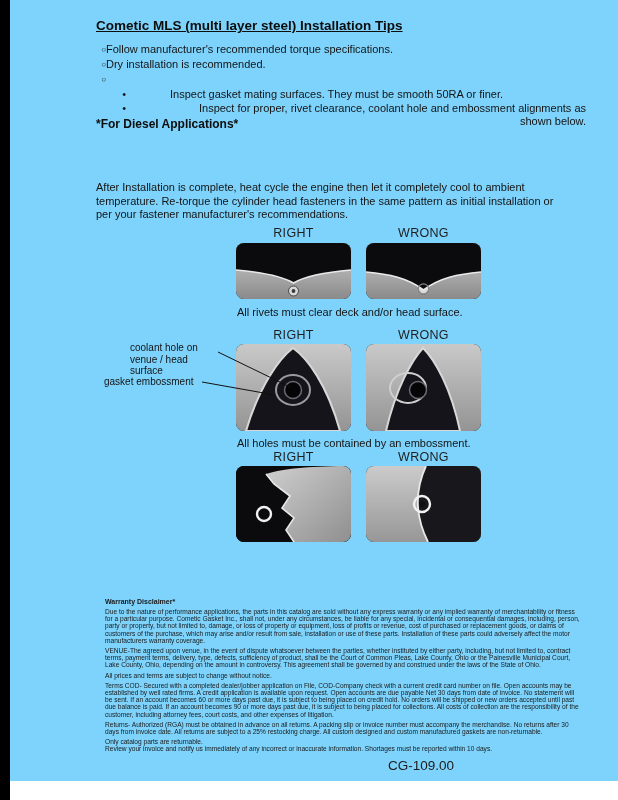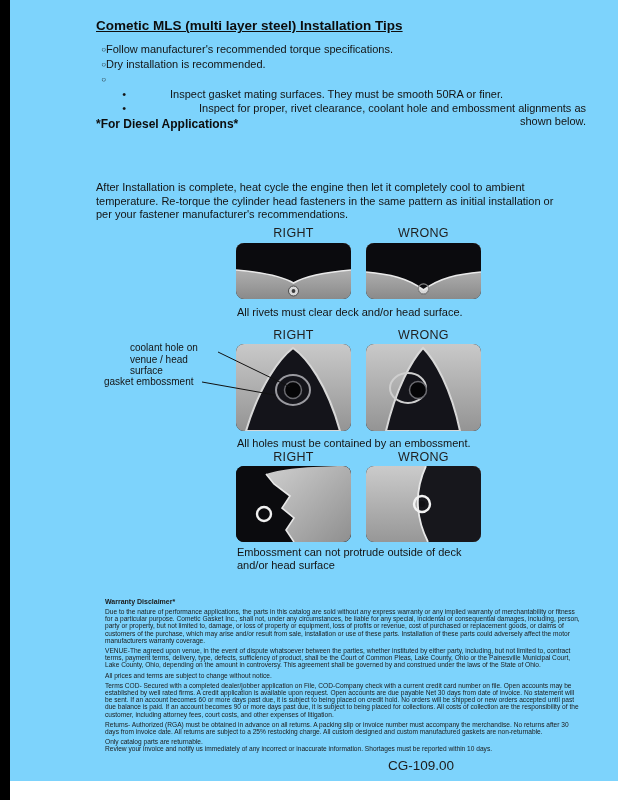--- a/index.html
+++ b/index.html
@@ -185,21 +185,20 @@
             <stop offset="1" stop-color="#979797"></stop>
         </linearGradient>
       </defs>
       <rect width="115" height="76" fill="url(#gF)"></rect>
       <path d="M115,0 L115,76 L62,76 C50,52 48,26 60,0 Z" fill="#17171c"></path>
       <path d="M60,0 C48,26 50,52 62,76" stroke="#e8e8e8" stroke-width="1.8" fill="none"></path>
       <circle cx="56" cy="38" r="8" fill="none" stroke="#f2f2f2" stroke-width="2.4"></circle>
       <circle cx="56" cy="38" r="3" fill="#101014"></circle>
     </svg>
   </div>
-  <p class="caption cap3">Embossment can not protrude outside of deck and/or head surface</p>
 
   <svg class="overlay">
     <line x1="218" y1="352" x2="290" y2="387" stroke="#111" stroke-width="1"></line>
     <line x1="202" y1="382" x2="275" y2="395" stroke="#111" stroke-width="1"></line>
   </svg>
 
   <div class="disc">
     <div class="dhead">Warranty Disclaimer*</div>
     <p class="dp">Due to the nature of performance applications, the parts in this catalog are sold without any express warranty or any implied warranty of merchantability or fitness for a particular purpose.  Cometic Gasket Inc., shall not, under any circumstances, be liable for any special, incidental or consequential damages, including, person, party or property, but not limited to, damage, or loss of property or equipment, loss of profits or revenue, cost of purchased or replacement goods, or claims of customers of the purchase, which may arise and/or result from sale, installation or use of these parts.  Installation of these parts could adversely affect the motor manufacturers warranty coverage.</p>
     <p class="dp">VENUE-The agreed upon venue, in the event of dispute whatsoever between the parties, whether instituted by either party, including, but not limited to, contract terms, payment terms, delivery, type, defects, sufficiency of product, shall be the Court of Common Pleas, Lake County, Ohio or the Painesville Municipal Court, Lake County, Ohio, depending on the amount in controversy.  This agreement shall be governed by and construed under the laws of the State of Ohio.</p>

